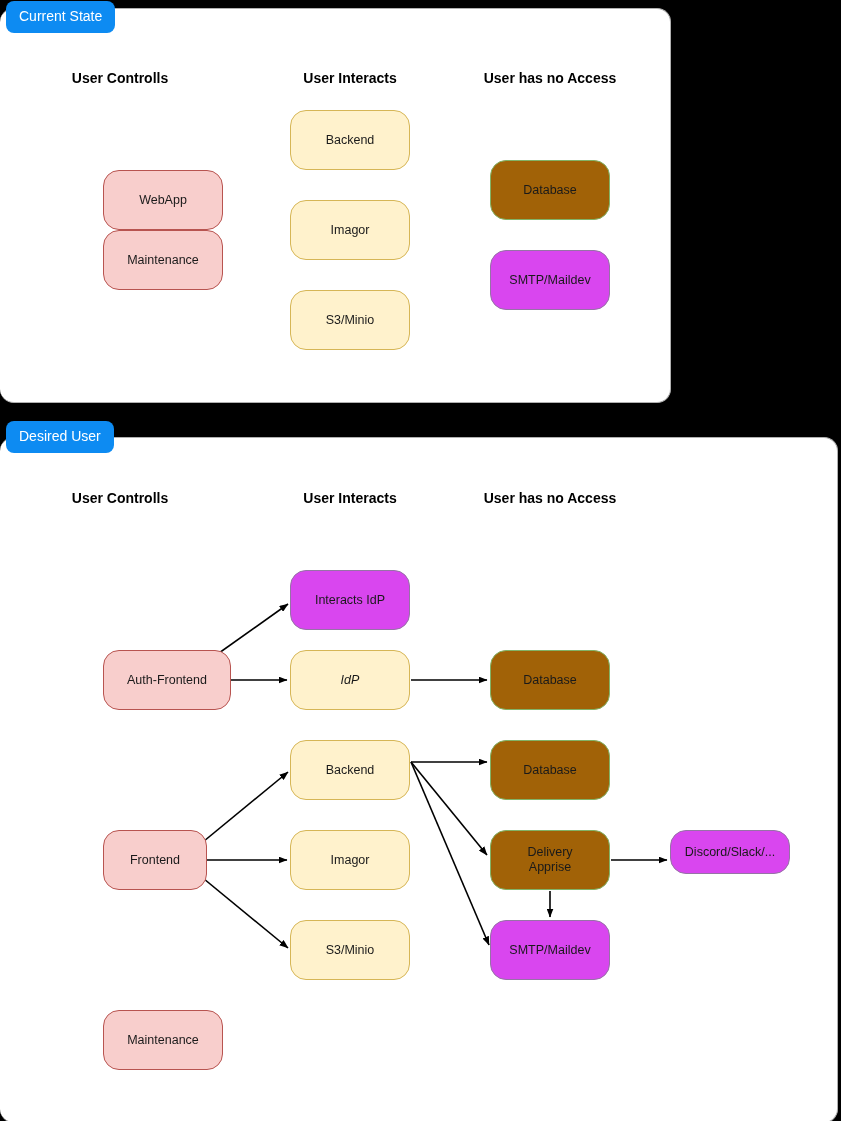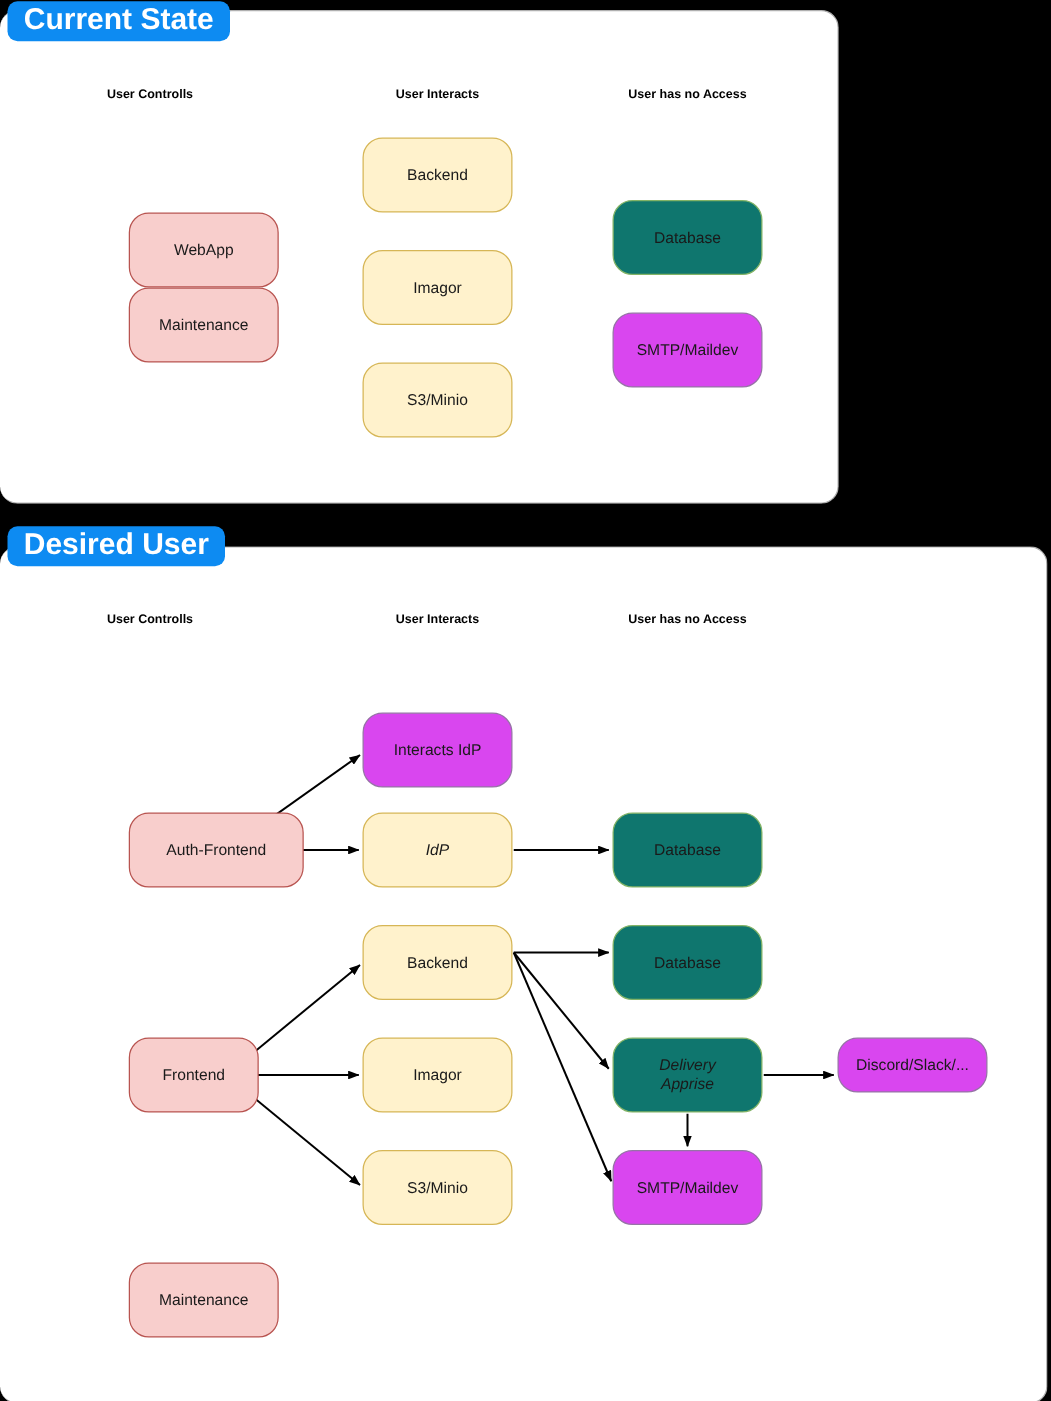--- a/index.html
+++ b/index.html
@@ -4,33 +4,33 @@
 <style>
   html,body{margin:0;padding:0;background:#000;}
   body{width:841px;height:1121px;position:relative;overflow:hidden;
        font-family:"Liberation Sans","DejaVu Sans",sans-serif;}
 
   .panel{position:absolute;background:#ffffff;border:1px solid #b0b0b0;border-radius:14px;}
   #panel-current{left:0px;top:8px;width:670px;height:393px;border-left:none;}
   #panel-desired{left:0px;top:437px;width:837px;height:684px;border-left:none;}
 
   .badge{position:absolute;background:#0d8bf2;color:#ffffff;border-radius:8px;
-         padding:4px 13px 6px 13px;font-size:24px;line-height:22px;white-space:nowrap;z-index:30;font-weight:bold;}
+         padding:4px 13px 6px 13px;font-size:14px;line-height:22px;white-space:nowrap;z-index:30;}
   #badge-current{left:6px;top:1px;}
   #badge-desired{left:6px;top:421px;}
 
-  .col-head{position:absolute;font-size:10px;font-weight:bold;color:#000;
+  .col-head{position:absolute;font-size:14px;font-weight:bold;color:#000;
             text-align:right;white-space:nowrap;transform:translateX(-50%);}
 
   .node{position:absolute;border-radius:16px;border:1px solid;display:flex;
         align-items:center;justify-content:center;text-align:center;
         font-size:12.5px;line-height:15px;color:#1a1a1a;box-sizing:border-box;z-index:10;}
   .n-red{background:#f8cecc;border-color:#b85450;margin-left:43px;}
   .n-yellow{background:#fff2cc;border-color:#d6b656;}
-  .n-green{background:#0f766e;border-color:#82b366;}
+  .n-green{background:#a16207;border-color:#82b366;}
   .n-purple{background:#d946ef;border-color:#9673a6;}
 
   svg.edges{position:absolute;left:0;top:0;width:841px;height:1121px;
             pointer-events:none;z-index:5;overflow:visible;}
 </style>
 </head>
 <body>
 
 <div class="panel" id="panel-current"></div>
 <div class="panel" id="panel-desired"></div>
@@ -59,28 +59,28 @@
 
 <div id="node-layer">
     <div class="node n-red" style="left: 60px; top: 170px; width: 120px; height: 60px;">WebApp</div>
     <div class="node n-red" style="left: 60px; top: 230px; width: 120px; height: 60px;">Maintenance</div>
     <div class="node n-yellow" style="left: 290px; top: 110px; width: 120px; height: 60px;">Backend</div>
     <div class="node n-yellow" style="left: 290px; top: 200px; width: 120px; height: 60px;">Imagor</div>
     <div class="node n-yellow" style="left: 290px; top: 290px; width: 120px; height: 60px;">S3/Minio</div>
     <div class="node n-green" style="left: 490px; top: 160px; width: 120px; height: 60px;">Database</div>
     <div class="node n-purple" style="left: 490px; top: 250px; width: 120px; height: 60px;">SMTP/Maildev</div>
     <div class="node n-purple" style="left: 290px; top: 570px; width: 120px; height: 60px;">Interacts IdP</div>
-    <div class="node n-red" style="left: 60px; top: 650px; width: 140px; height: 60px;">Auth-Frontend</div>
+    <div class="node n-red" style="left: 60px; top: 650px; width: 128px; height: 60px;">Auth-Frontend</div>
     <div class="node n-yellow" style="left: 290px; top: 650px; width: 120px; height: 60px; font-style: italic;">IdP</div>
     <div class="node n-green" style="left: 490px; top: 650px; width: 120px; height: 60px;">Database</div>
     <div class="node n-yellow" style="left: 290px; top: 740px; width: 120px; height: 60px;">Backend</div>
     <div class="node n-green" style="left: 490px; top: 740px; width: 120px; height: 60px;">Database</div>
     <div class="node n-red" style="left: 60px; top: 830px; width: 104px; height: 60px;">Frontend</div>
     <div class="node n-yellow" style="left: 290px; top: 830px; width: 120px; height: 60px;">Imagor</div>
-    <div class="node n-green" style="left: 490px; top: 830px; width: 120px; height: 60px; font-style: italic;">Delivery<br>Apprise</div>
+    <div class="node n-green" style="left: 490px; top: 830px; width: 120px; height: 60px;">Delivery<br>Apprise</div>
     <div class="node n-purple" style="left: 670px; top: 830px; width: 120px; height: 44px;">Discord/Slack/...</div>
     <div class="node n-yellow" style="left: 290px; top: 920px; width: 120px; height: 60px;">S3/Minio</div>
     <div class="node n-purple" style="left: 490px; top: 920px; width: 120px; height: 60px;">SMTP/Maildev</div>
     <div class="node n-red" style="left: 60px; top: 1010px; width: 120px; height: 60px;">Maintenance</div>
   </div>
 <div id="head-layer">
     <div class="col-head" style="left: 120px; top: 70px;">User Controlls</div>
     <div class="col-head" style="left: 350px; top: 70px;">User Interacts</div>
     <div class="col-head" style="left: 550px; top: 70px;">User has no Access</div>
     <div class="col-head" style="left: 120px; top: 490px;">User Controlls</div>

